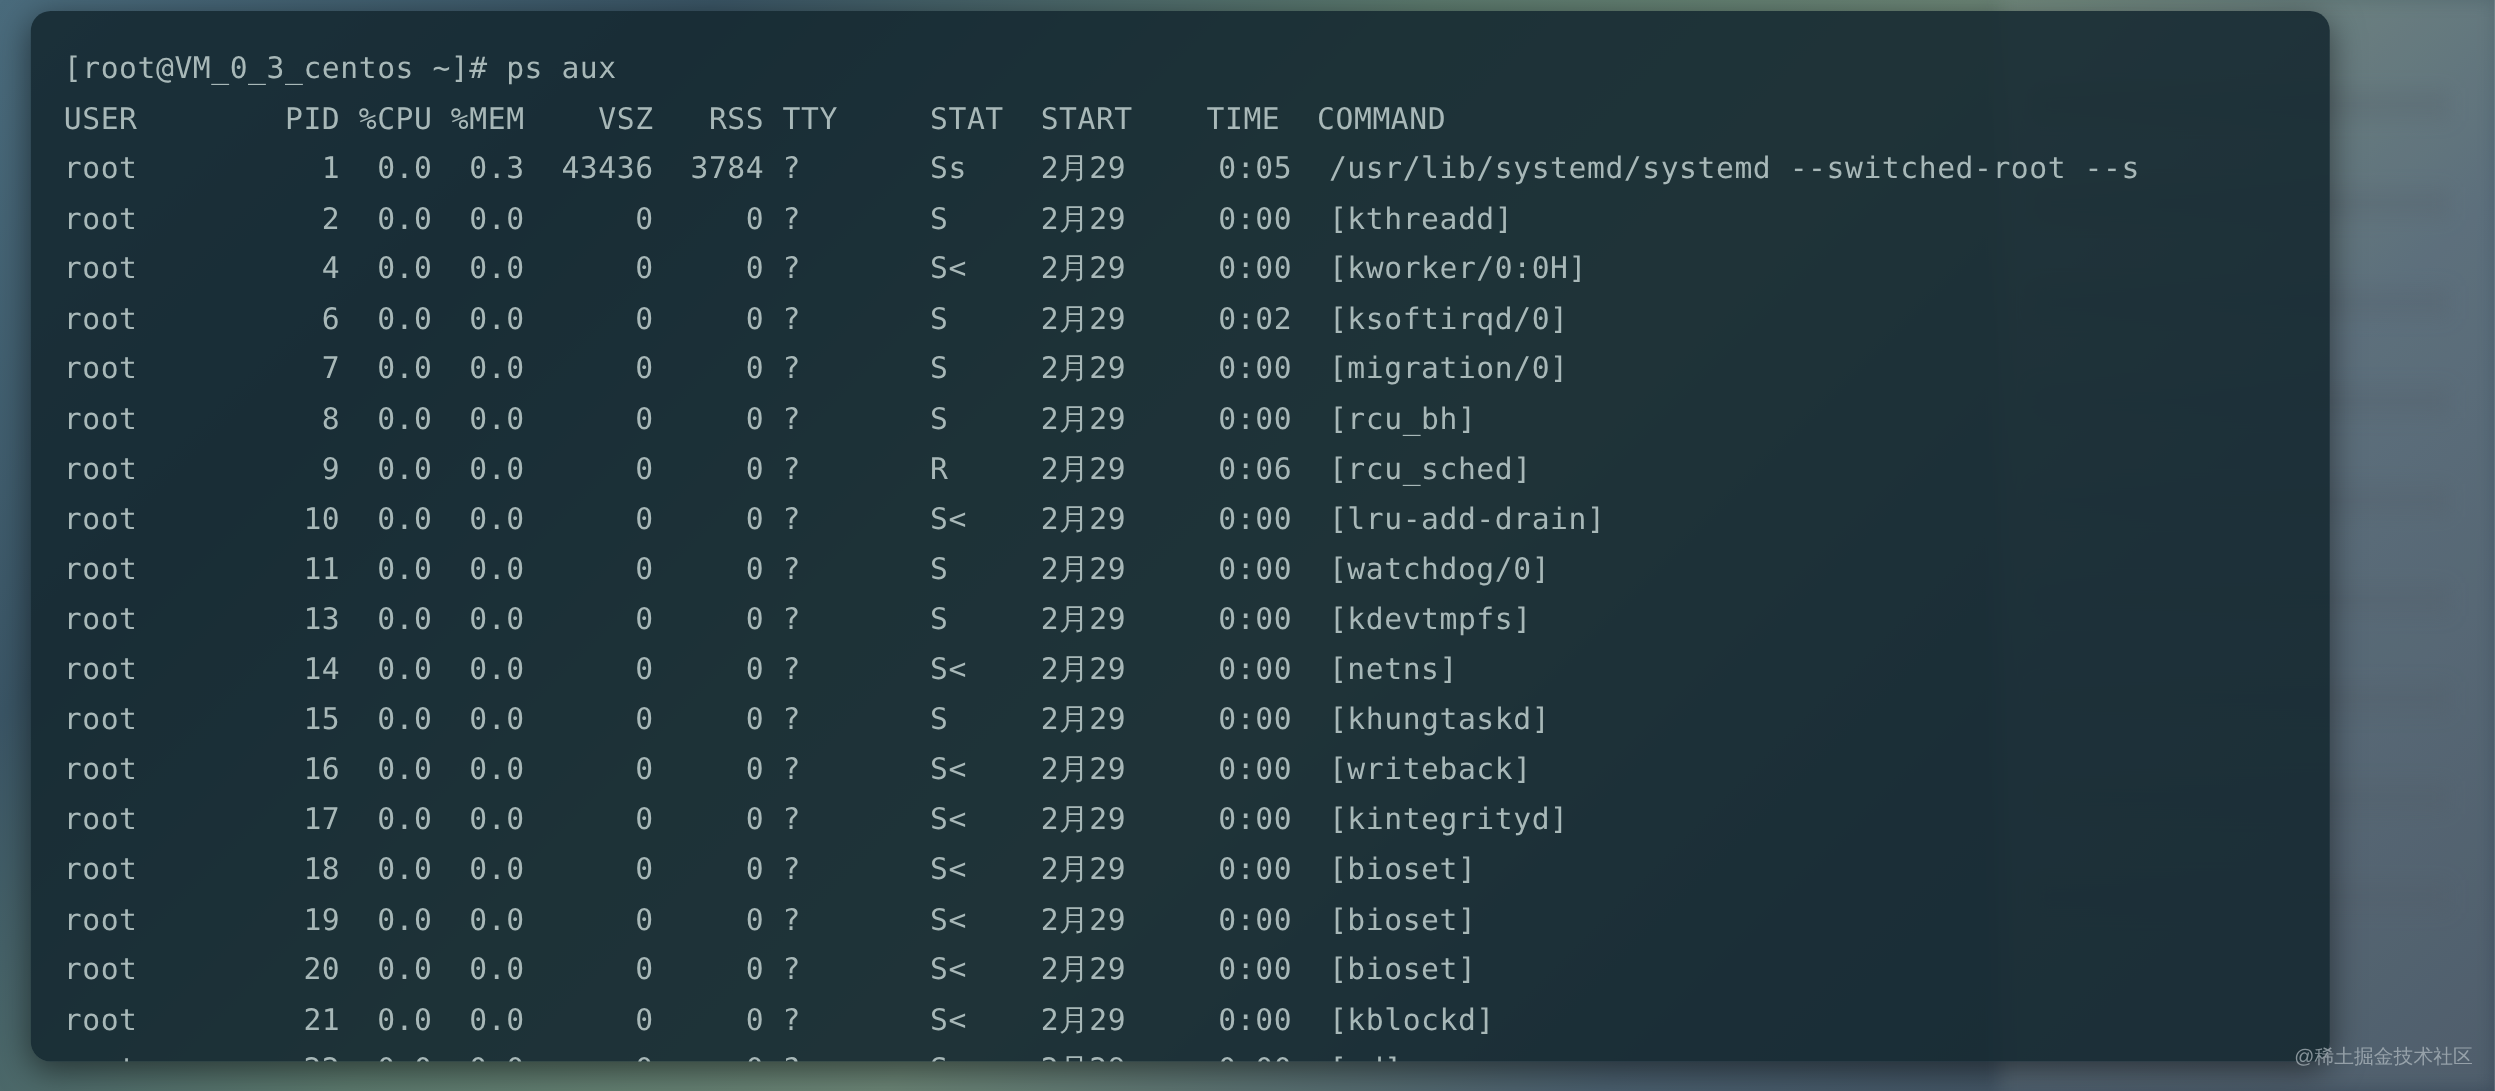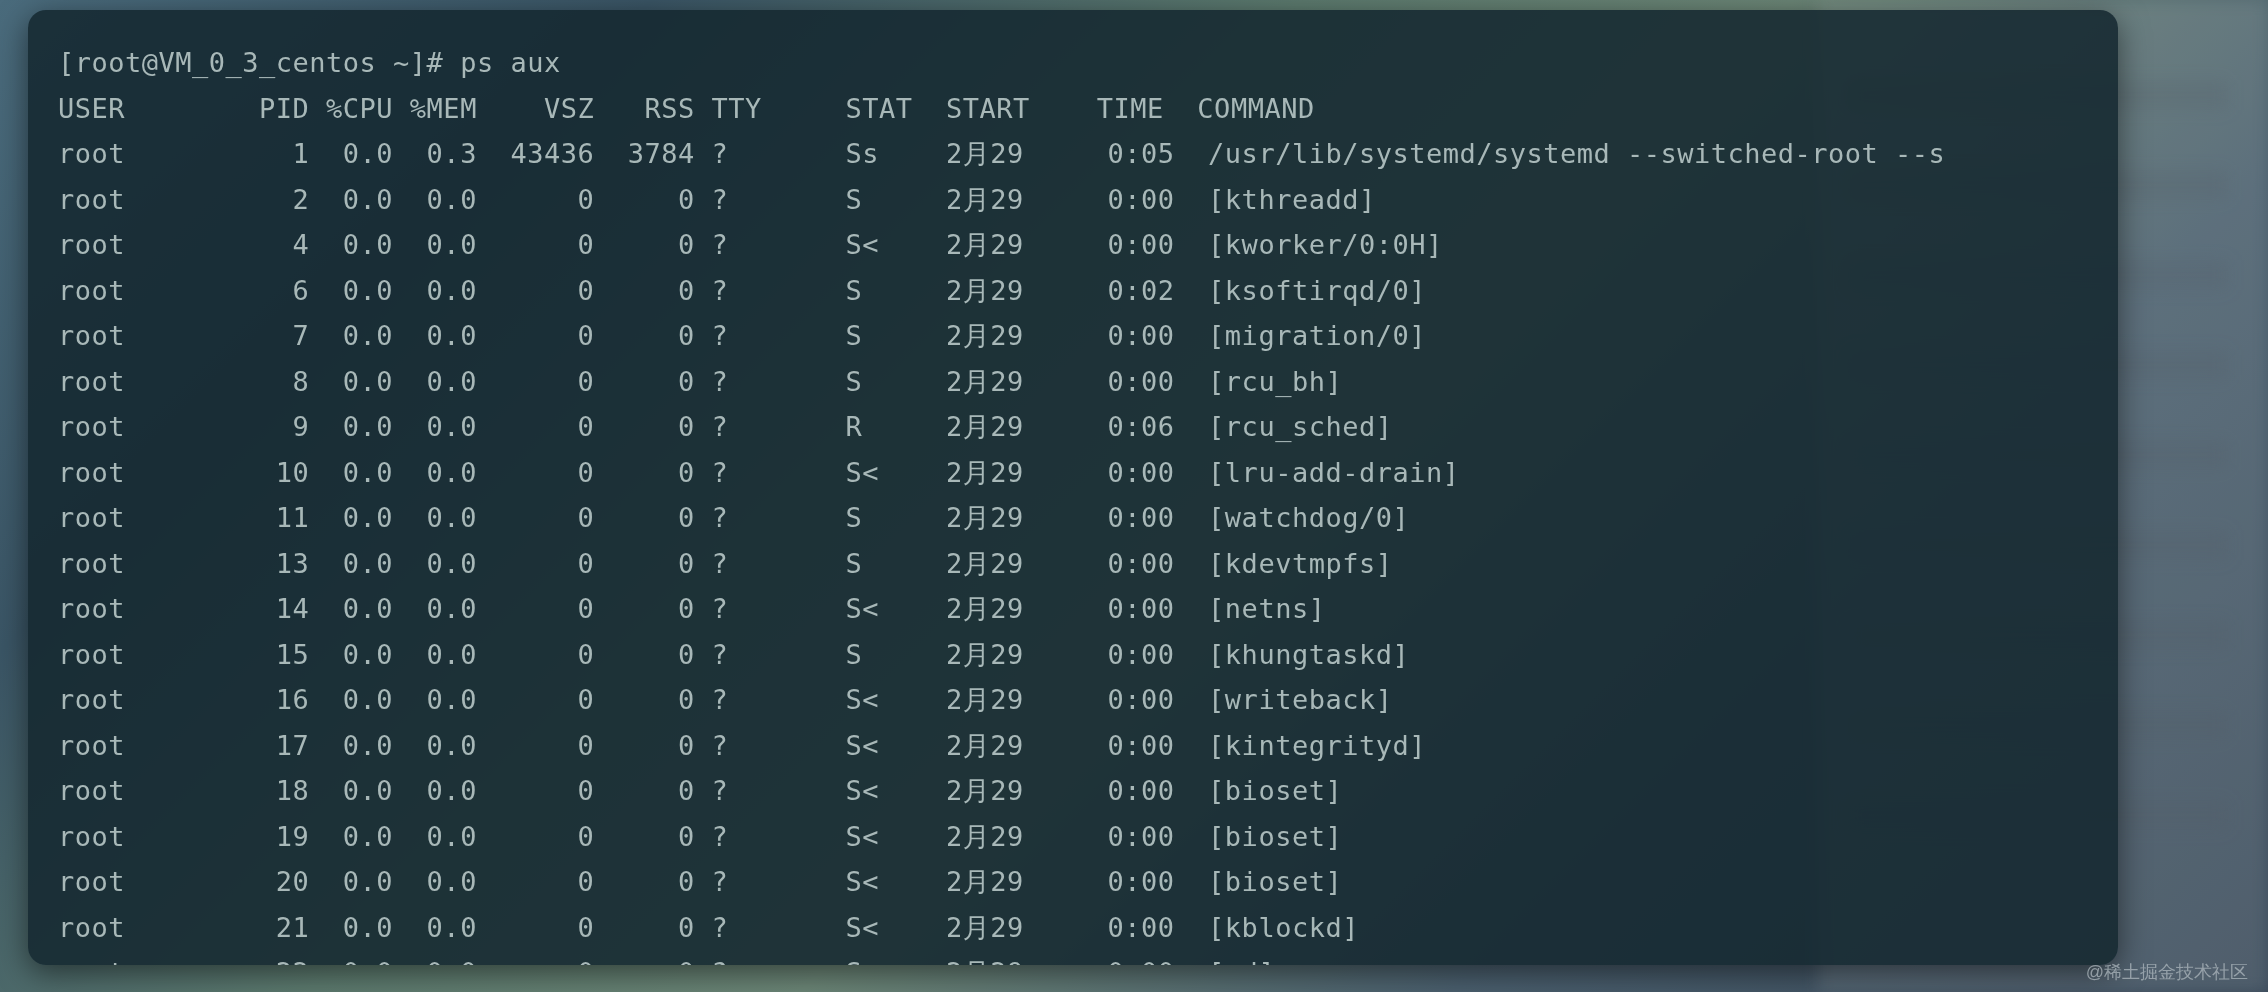--- a/index.html
+++ b/index.html
@@ -31,21 +31,21 @@
     font-size: 27px;
     line-height: 45.5px;
     color: #a8b8b8;
     white-space: pre;
     font-weight: 400;
     letter-spacing: 0.5px;
   }
   .watermark {
     position: absolute;
     right: 20px;
-    bottom: 8px;
+    bottom: 20px;
     font-size: 18px;
     color: rgba(180, 190, 195, 0.7);
     font-family: sans-serif;
     margin-left: 48px;
   }
   .bg-blur {
     position: absolute;
     right: 0;
     top: 0;
     width: 450px;

